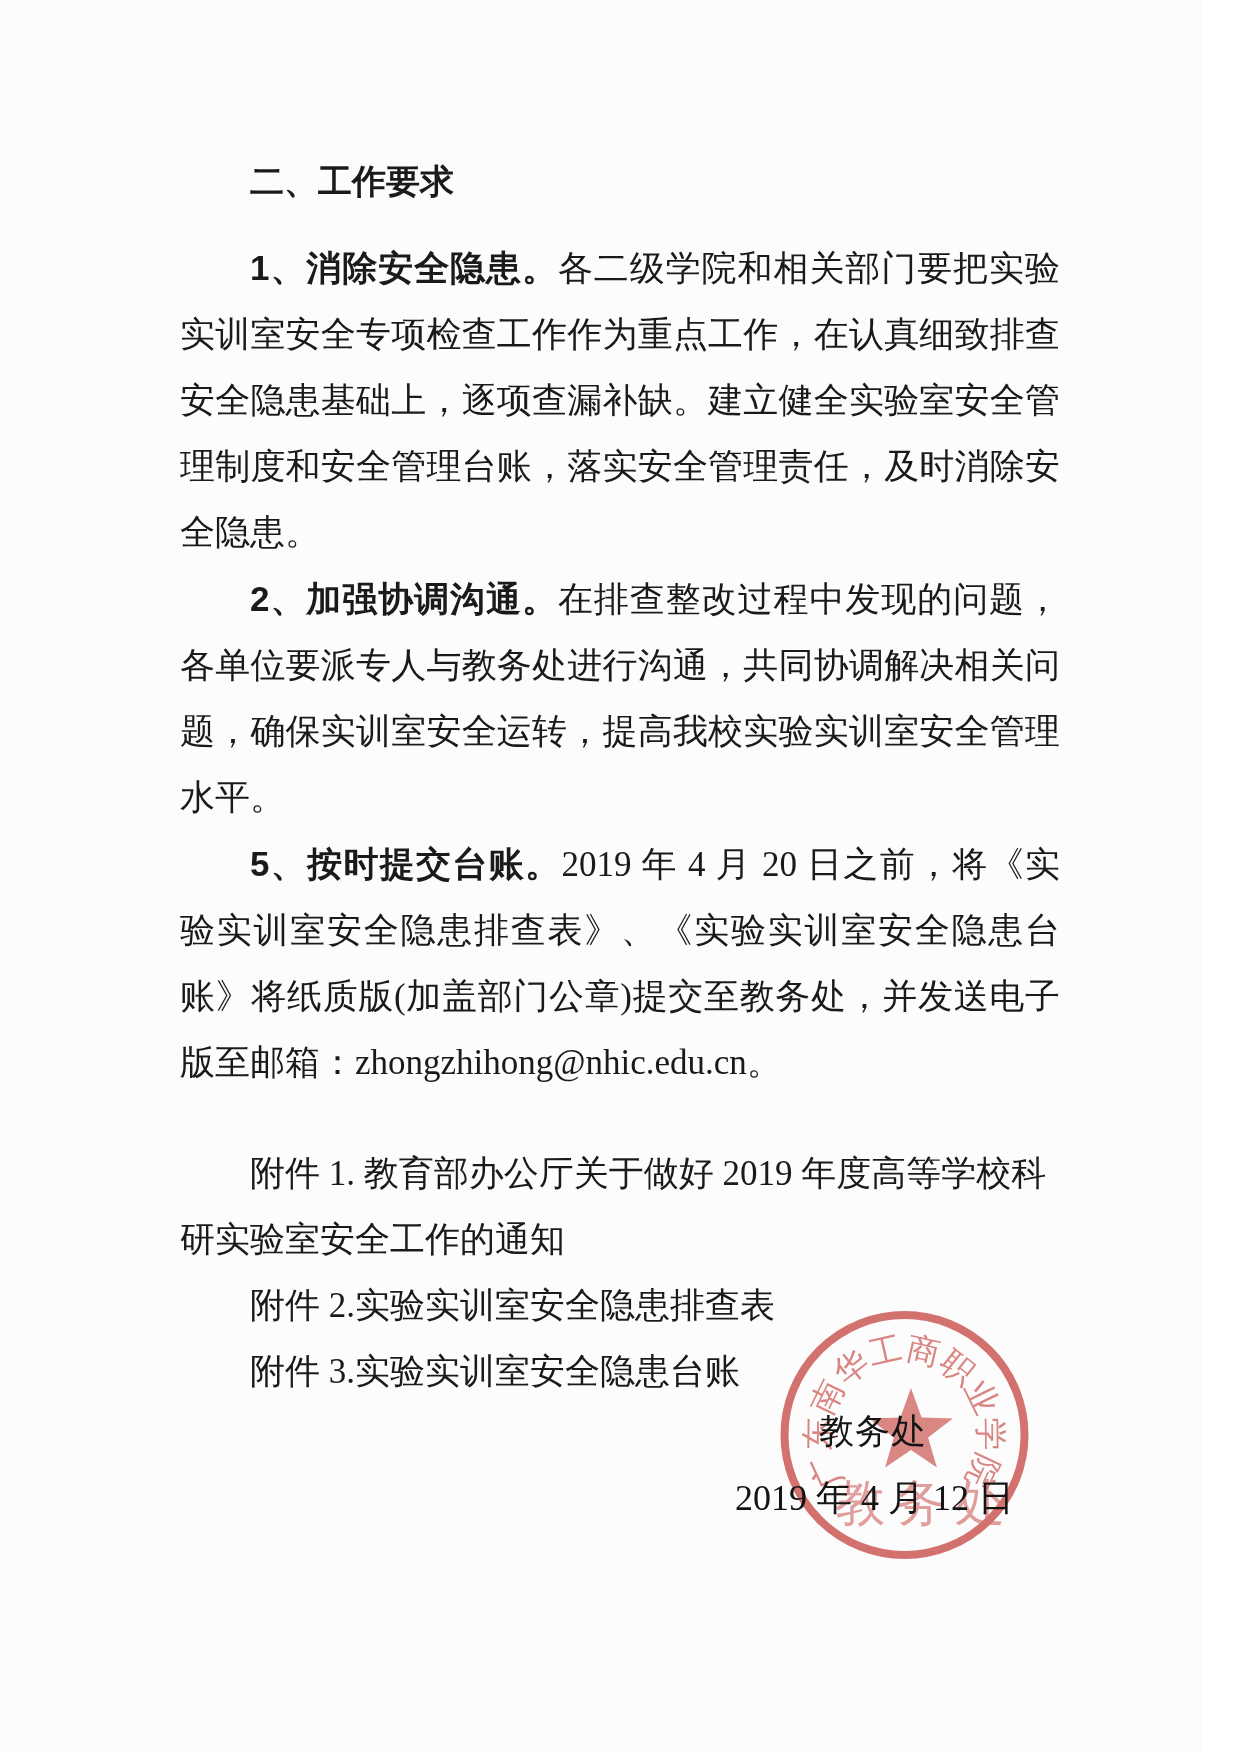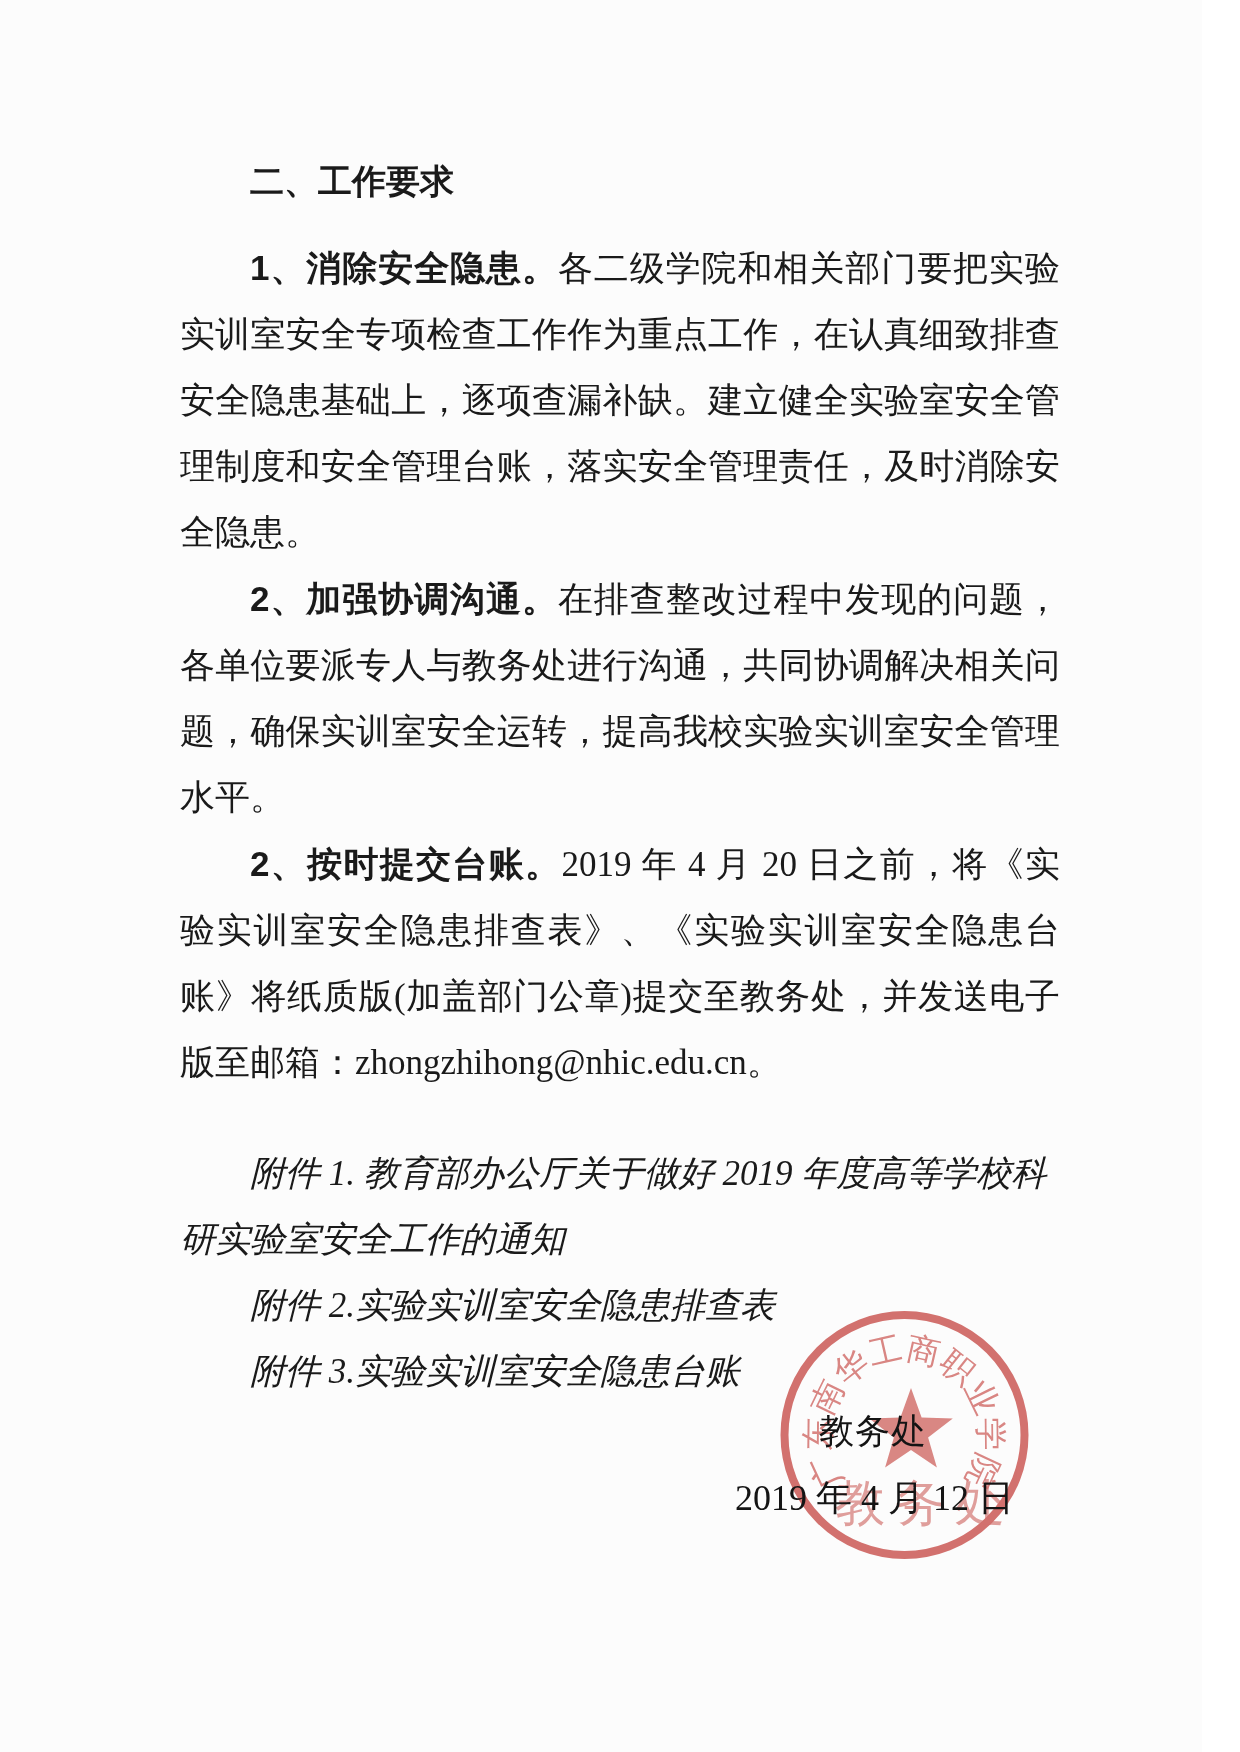--- a/index.html
+++ b/index.html
@@ -33,21 +33,20 @@
   .body-p{
     margin:0;
     text-indent:70px;
   }
   .body-p .lead{
     font-family:"Liberation Sans","DejaVu Sans",sans-serif;
     font-weight:700;
   }
   .attachments{
     margin-top:45px;
-    font-style:italic;
   }
   .attachment{
     margin:0;
     text-indent:70px;
     text-align:left;
   }
   .sig-dept{
     position:absolute;
     left:819px;
     top:1412px;
@@ -93,21 +92,21 @@
 <div class="page">
 
   <div class="content">
 
     <h2 class="heading">二、工作要求</h2>
 
     <p class="body-p"><b class="lead">1、消除安全隐患。</b><span>各二级学院和相关部门要把实验实训室安全专项检查工作作为重点工作，在认真细致排查安全隐患基础上，逐项查漏补缺。建立健全实验室安全管理制度和安全管理台账，落实安全管理责任，及时消除安全隐患。</span></p>
 
     <p class="body-p"><b class="lead">2、加强协调沟通。</b><span>在排查整改过程中发现的问题，各单位要派专人与教务处进行沟通，共同协调解决相关问题，确保实训室安全运转，提高我校实验实训室安全管理水平。</span></p>
 
-    <p class="body-p"><b class="lead">2、按时提交台账。</b><span>2019 年 4 月 20 日之前，将《实验实训室安全隐患排查表》、《实验实训室安全隐患台账》将纸质版(加盖部门公章)提交至教务处，并发送电子版至邮箱：zhongzhihong@nhic.edu.cn。</span></p>
+    <p class="body-p"><b class="lead">5、按时提交台账。</b><span>2019 年 4 月 20 日之前，将《实验实训室安全隐患排查表》、《实验实训室安全隐患台账》将纸质版(加盖部门公章)提交至教务处，并发送电子版至邮箱：zhongzhihong@nhic.edu.cn。</span></p>
 
     <div class="attachments">
       <p class="attachment">附件 1. 教育部办公厅关于做好 2019 年度高等学校科研实验室安全工作的通知</p>
       <p class="attachment">附件 2.实验实训室安全隐患排查表</p>
       <p class="attachment">附件 3.实验实训室安全隐患台账</p>
     </div>
 
   </div>
 
   <svg class="seal" viewBox="0 0 260 260" xmlns="http://www.w3.org/2000/svg">

